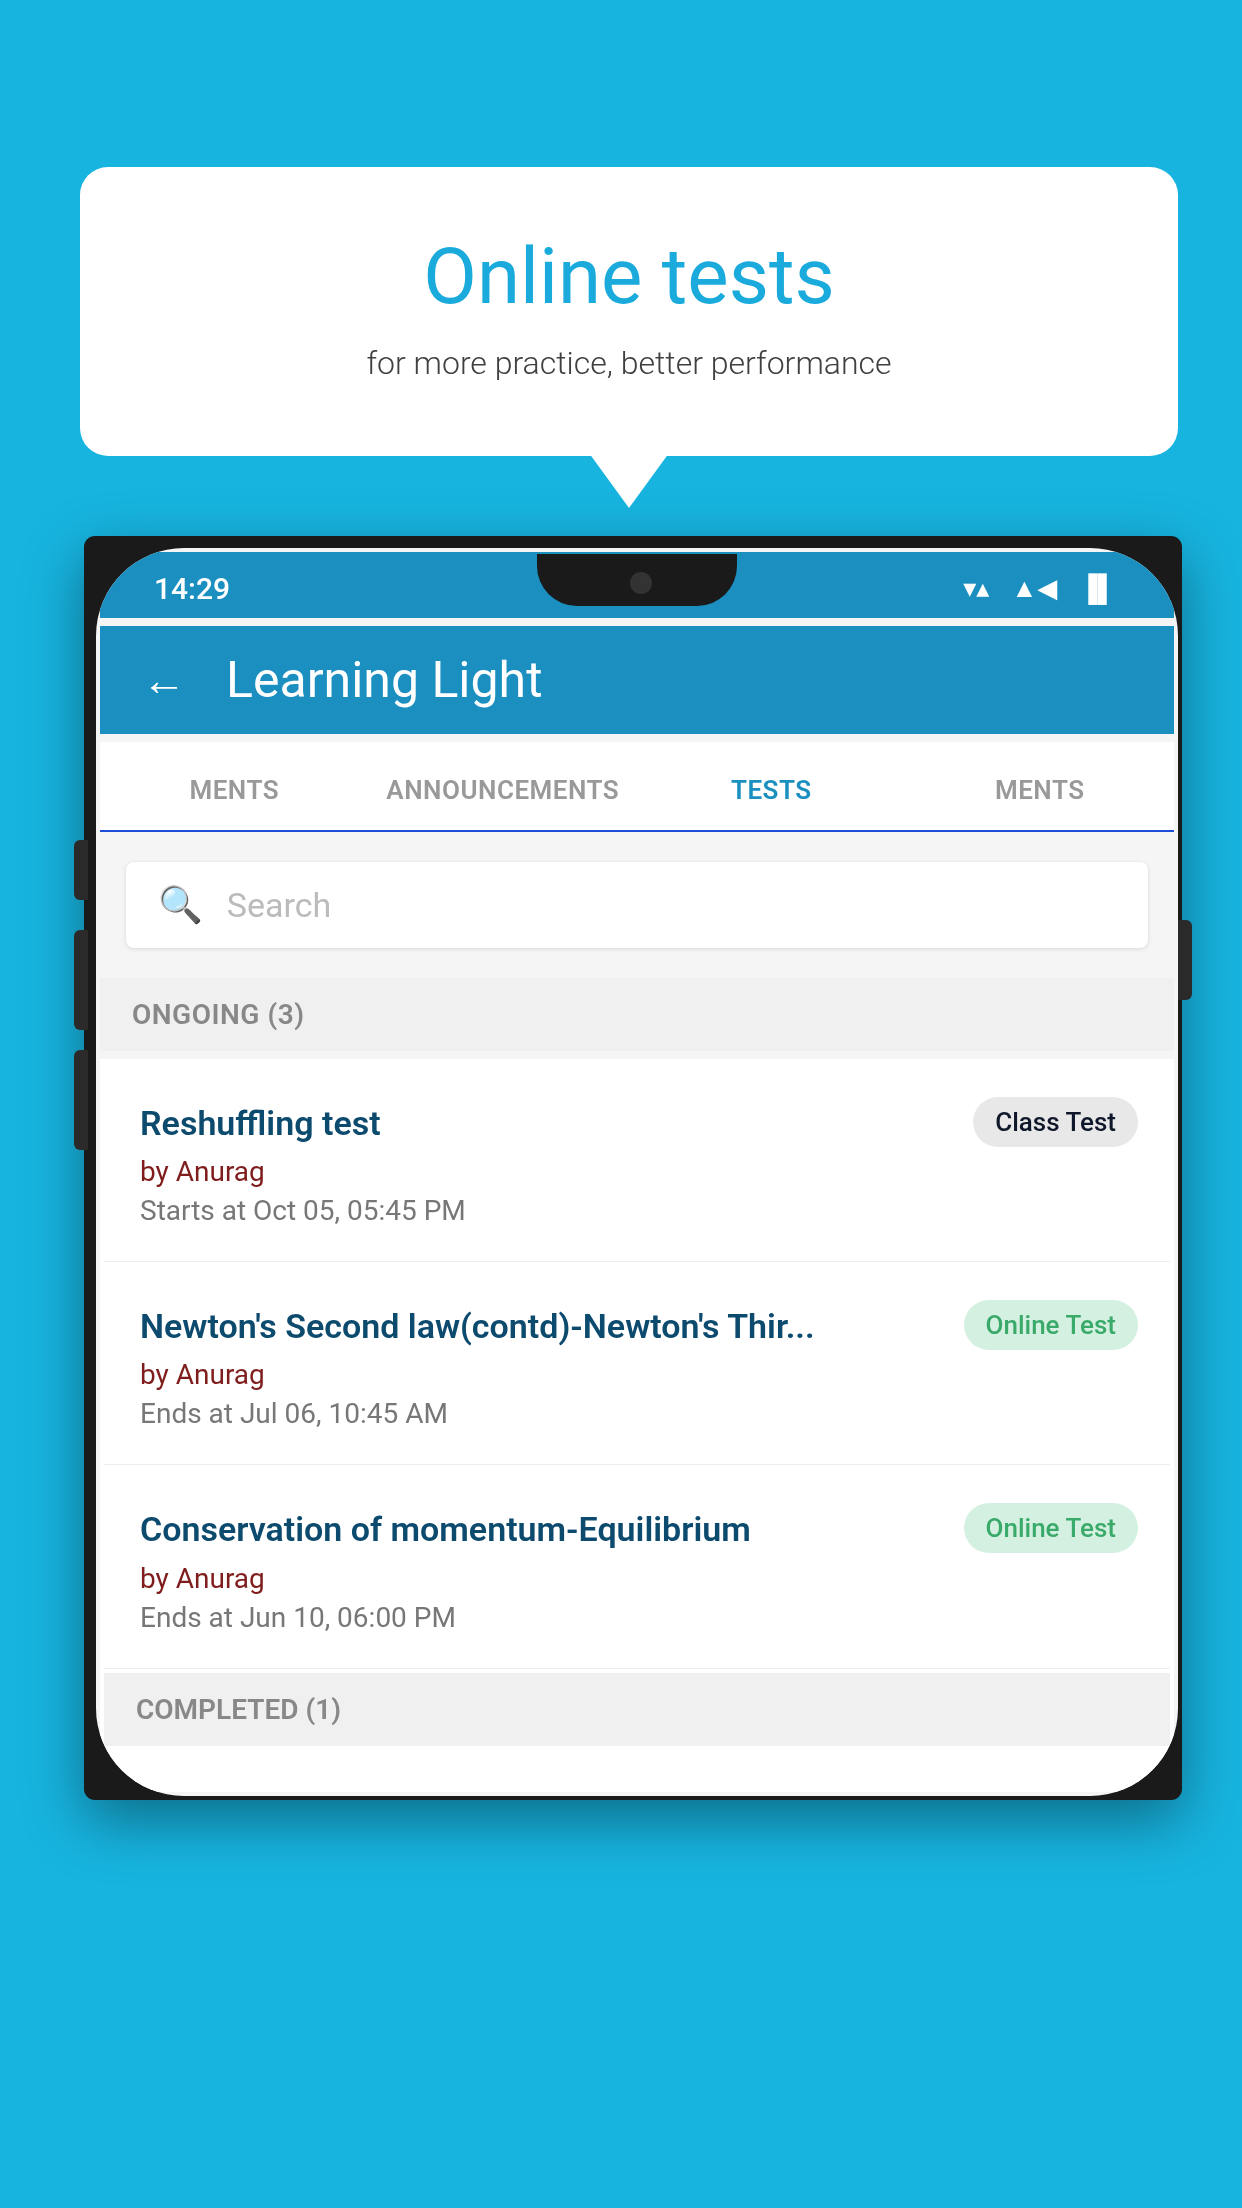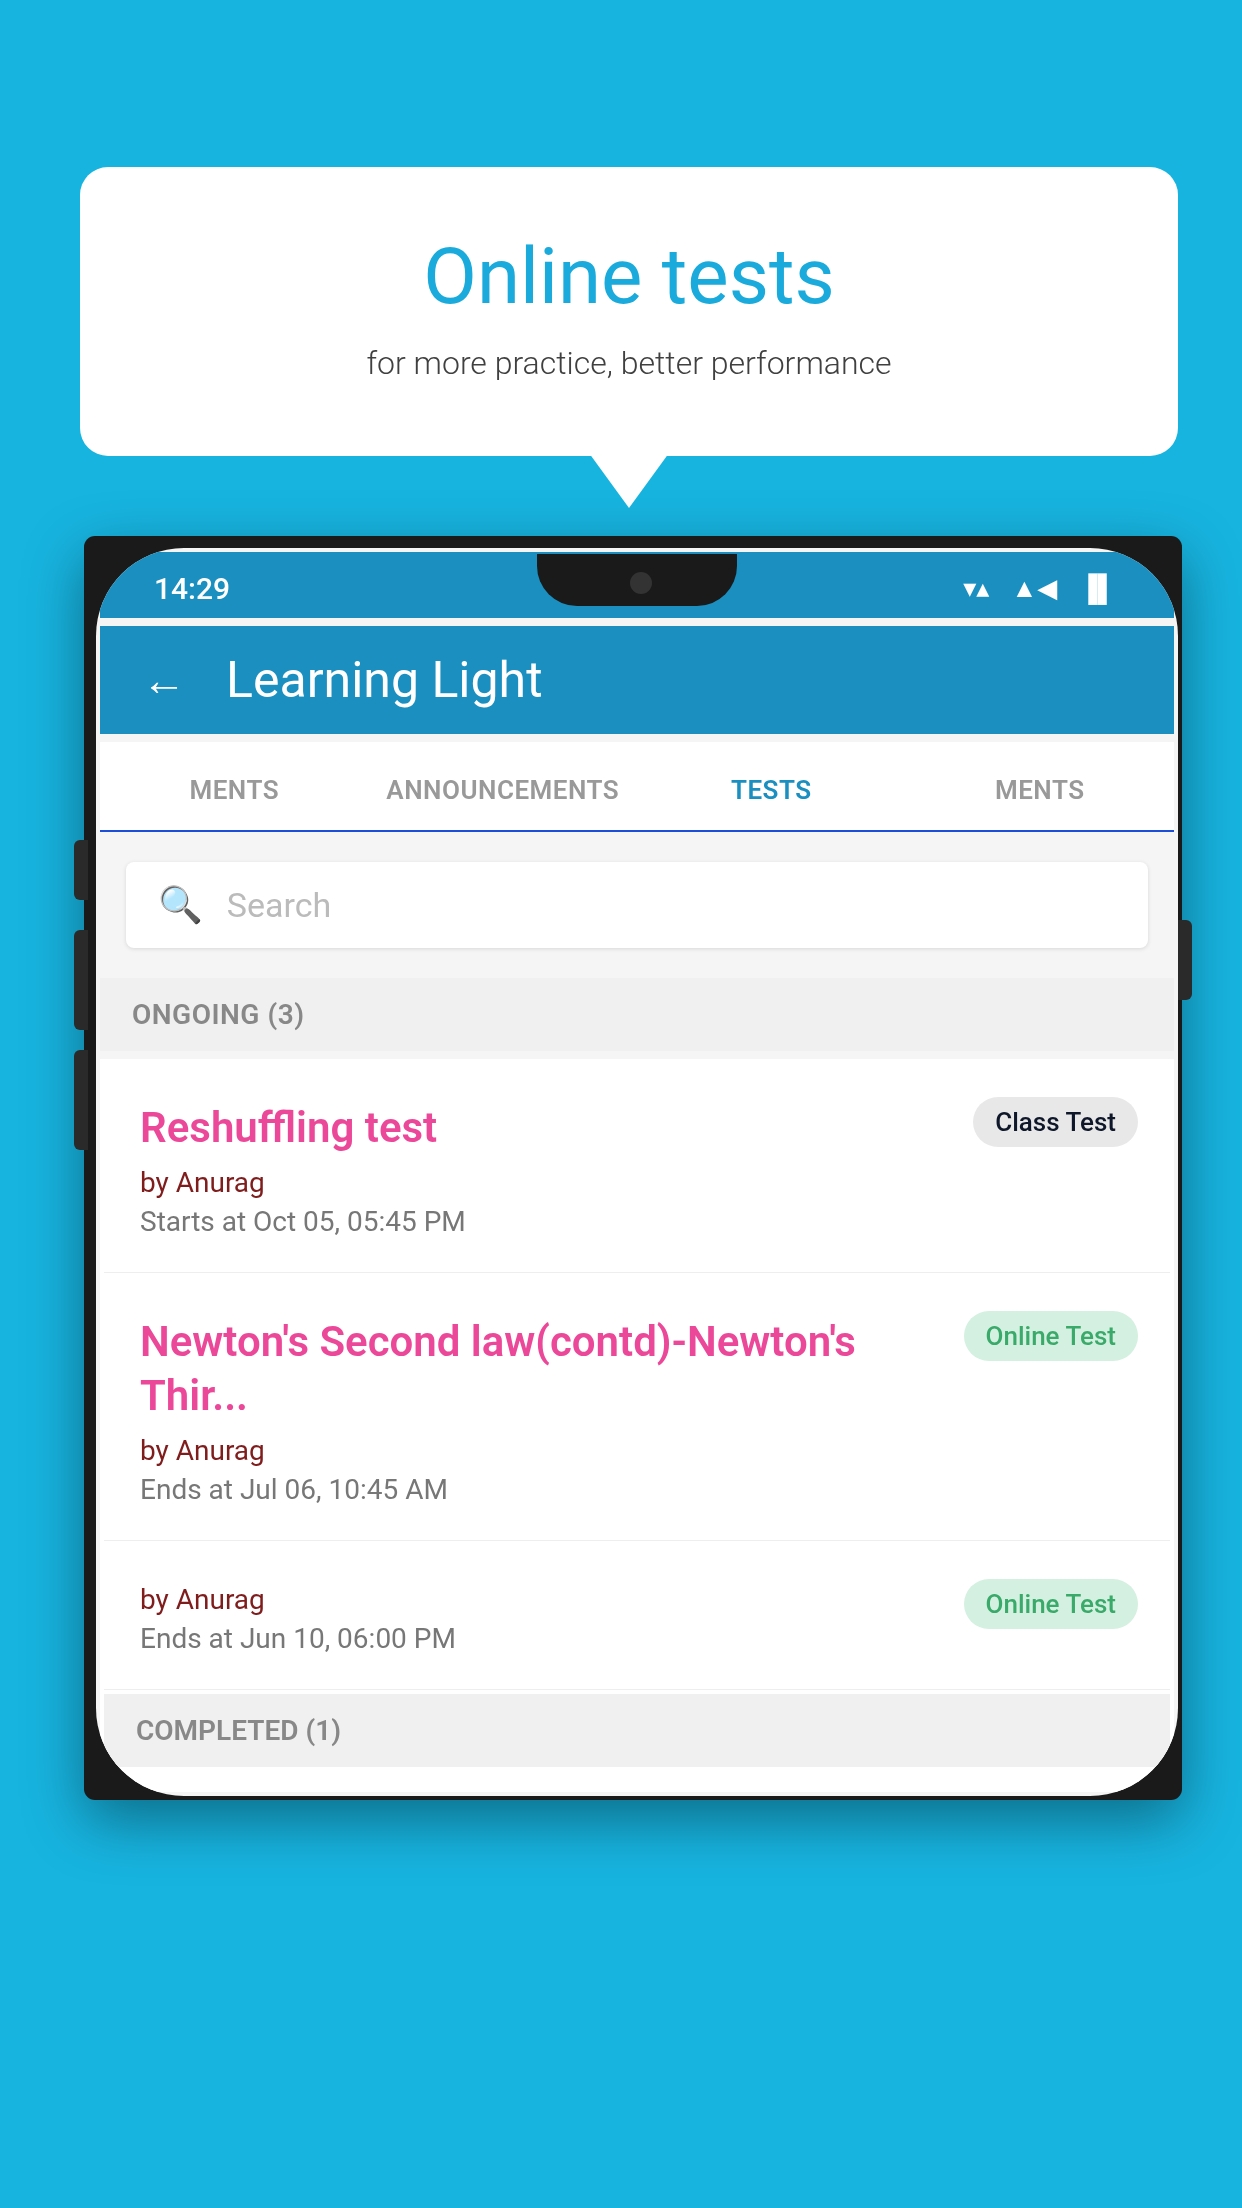--- a/index.html
+++ b/index.html
@@ -250,23 +250,23 @@
       justify-content: space-between;
       align-items: flex-start;
     }
 
     .test-item-left {
       flex: 1;
       padding-right: 20px;
     }
 
     .test-name {
-      font-size: 42px;
+      font-size: 34px;
       font-weight: 600;
-      color: #ec4899;
+      color: #0c4a6e;
       margin-bottom: 10px;
       line-height: 1.3;
     }
 
     .test-by {
       font-size: 28px;
       color: #7f1d1d;
       margin-bottom: 6px;
     }
 
@@ -425,20 +425,21 @@
           <div class="test-item-left">
             <div class="test-name">Newton's Second law(contd)-Newton's Thir...</div>
             <div class="test-by">by Anurag</div>
             <div class="test-time">Ends at  Jul 06, 10:45 AM</div>
           </div>
           <div class="test-badge badge-online">Online Test</div>
         </div>
 
         <div class="test-item">
           <div class="test-item-left">
+            <div class="test-name">Conservation of momentum-Equilibrium</div>
             <div class="test-by">by Anurag</div>
             <div class="test-time">Ends at  Jun 10, 06:00 PM</div>
           </div>
           <div class="test-badge badge-online">Online Test</div>
         </div>
 
         <div class="completed-header">
           <span class="completed-label">COMPLETED (1)</span>
         </div>
       </div>

